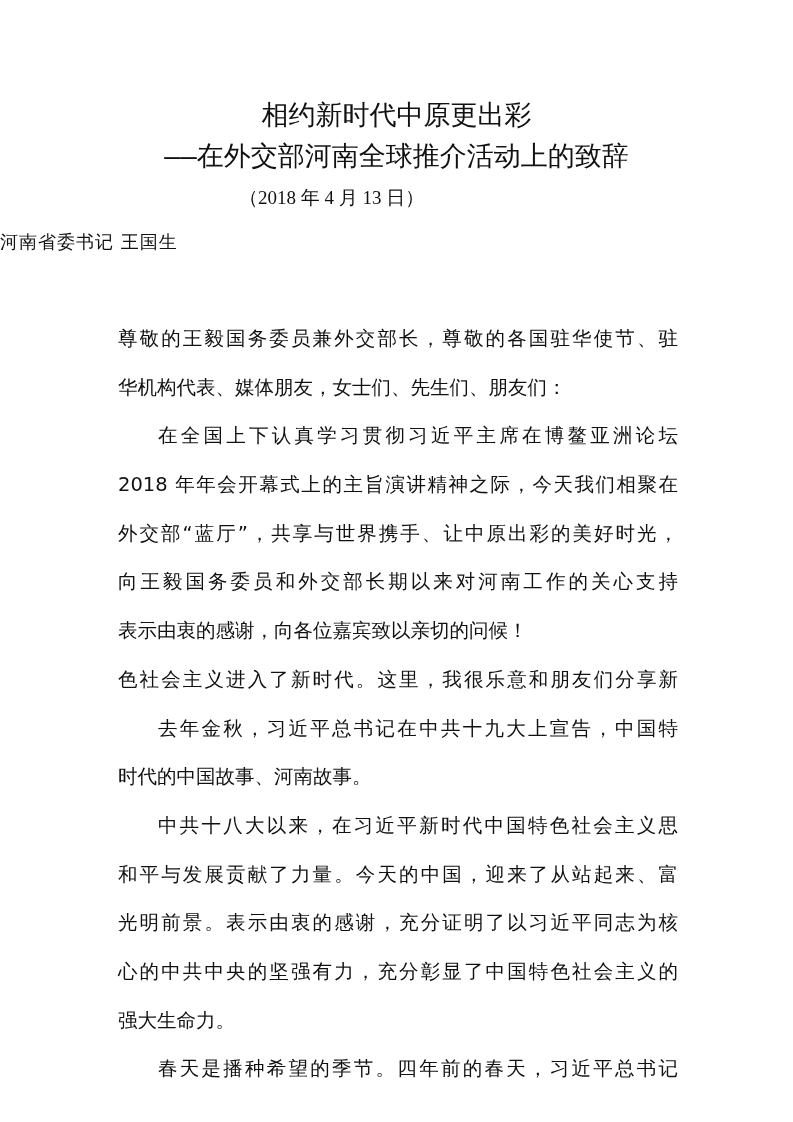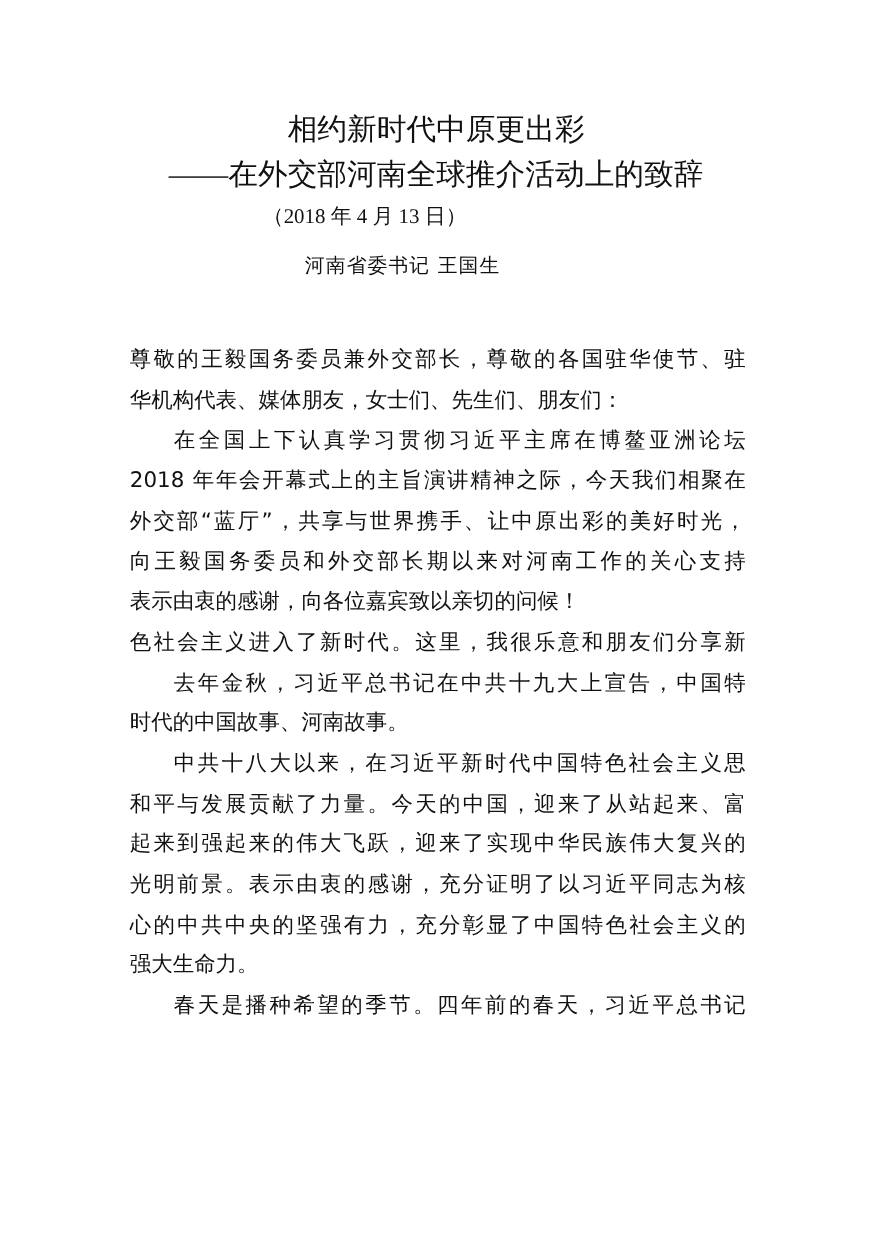--- a/index.html
+++ b/index.html
@@ -1,39 +1,39 @@
 <!DOCTYPE html>
 <html><head>
 <meta charset="utf-8">
 <style>
   html, body { margin: 0; padding: 0; background: #ffffff; }
   body { width: 793px; height: 1122px; position: relative; overflow: hidden; color: #111; }
   .page { position: absolute; left: 0; top: 0; width: 793px; height: 1122px; background: #fff; }
   .title {
     position: absolute; left: 0; width: 793px; text-align: center;
-    font-family: Liberation Serif, serif;
+    font-family: Liberation Mono, monospace;
     font-size: 27px; line-height: 30px; color: #111; letter-spacing: 0px;
   }
   .t1 { top: 102px; }
   .t2 { top: 143px; }
   .date {
     position: absolute; left: 0; width: 663px; text-align: center; top: 186px;
     font-family: "Liberation Serif", "DejaVu Serif", serif; font-size: 19px; line-height: 24px; color: #111;
   }
   .author {
-    position: absolute; left: 0; width: 732px; text-align: center; top: 230px;
+    position: absolute; left: 0; width: 732px; text-align: left; top: 230px;
     font-family: "DejaVu Serif", "Liberation Serif", serif; font-size: 18px; line-height: 24px; color: #111;
     letter-spacing: 1px;
   }
   .body {
     position: absolute; left: 118px; top: 309px; width: 560px;
     font-family: "DejaVu Sans", "Liberation Sans", sans-serif;
     font-size: 19.5px; line-height: 36.7px; color: #111;
   }
-  .line { display: block; white-space: nowrap; text-align: justify; text-align-last: justify; height: 36.7px; }
+  .line { display: block; white-space: nowrap; text-align: justify; text-align-last: justify; height: 36.7px; margin-top: 12px; }
   .line.last { text-align-last: left; }
   .indent { padding-left: 40px; }
 </style>
 </head>
 <body>
 
 <div class="page">
   <div class="title t1">相约新时代中原更出彩</div>
   <div class="title t2">——在外交部河南全球推介活动上的致辞</div>
   <div class="date">（2018 年 4 月 13 日）</div>
@@ -45,19 +45,18 @@
     <span class="line indent">在全国上下认真学习贯彻习近平主席在博鳌亚洲论坛</span>
     <span class="line">2018 年年会开幕式上的主旨演讲精神之际，今天我们相聚在</span>
     <span class="line">外交部“蓝厅”，共享与世界携手、让中原出彩的美好时光，</span>
     <span class="line">向王毅国务委员和外交部长期以来对河南工作的关心支持</span>
     <span class="line last">表示由衷的感谢，向各位嘉宾致以亲切的问候！</span>
     <span class="line">色社会主义进入了新时代。这里，我很乐意和朋友们分享新</span>
     <span class="line indent">去年金秋，习近平总书记在中共十九大上宣告，中国特</span>
     <span class="line last">时代的中国故事、河南故事。</span>
     <span class="line indent">中共十八大以来，在习近平新时代中国特色社会主义思</span>
     <span class="line">和平与发展贡献了力量。今天的中国，迎来了从站起来、富</span>
-    <span class="line">起来到强起来的伟大飞跃，迎来了实现中华民族伟大复兴的</span>
     <span class="line">光明前景。表示由衷的感谢，充分证明了以习近平同志为核</span>
     <span class="line">心的中共中央的坚强有力，充分彰显了中国特色社会主义的</span>
     <span class="line last">强大生命力。</span>
     <span class="line indent">春天是播种希望的季节。四年前的春天，习近平总书记</span>
   </div>
 </div>
 
 </body></html>

